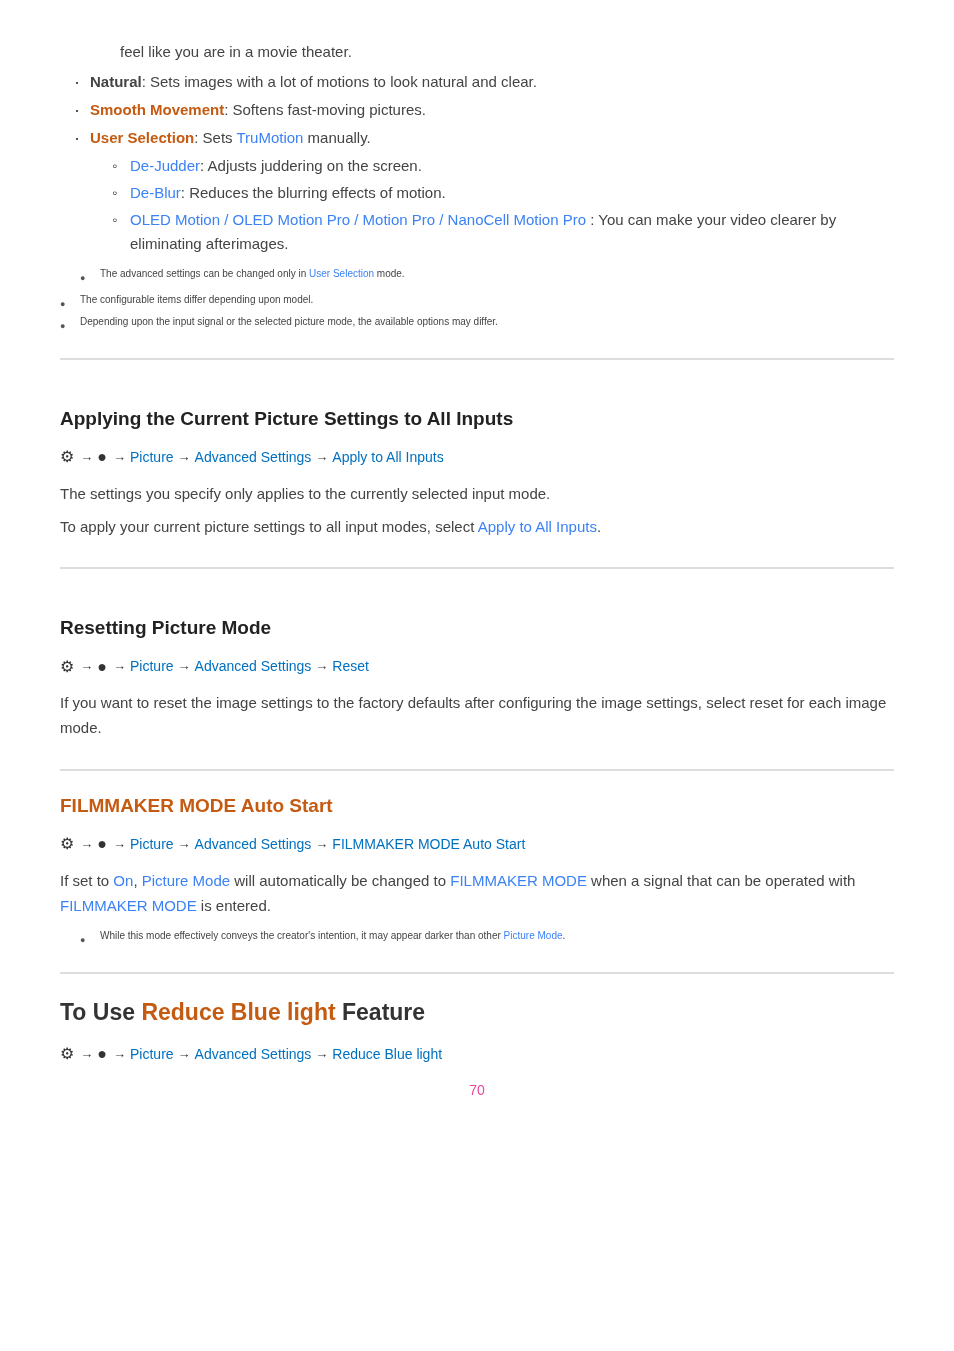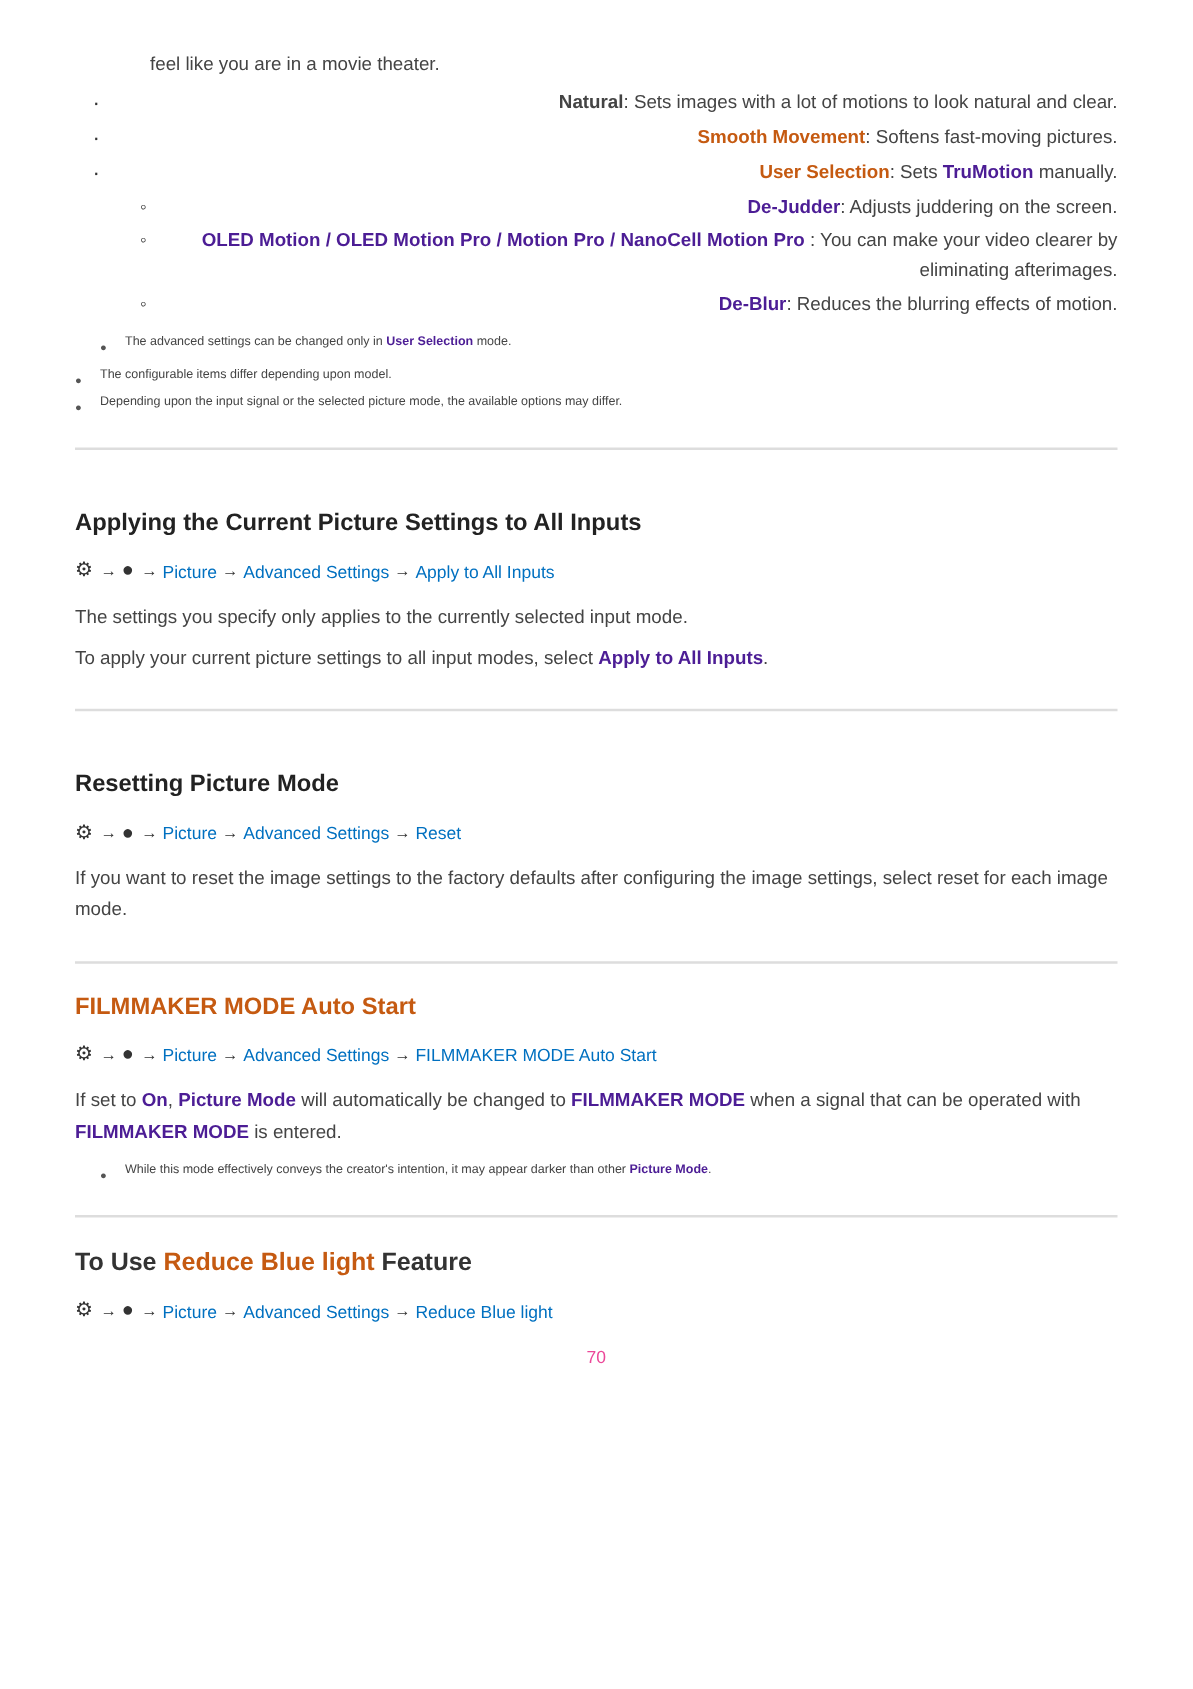--- a/index.html
+++ b/index.html
@@ -17,21 +17,20 @@
     .intro-text {
       padding-left: 60px;
       margin-bottom: 6px;
       color: #444;
     }
 
     .bullet-list {
       list-style: none;
       padding: 0;
       margin: 0 0 6px 0;
-      text-align: right;
     }
 
     .bullet-list > li {
       padding-left: 30px;
       position: relative;
       margin-bottom: 4px;
       color: #444;
     }
 
     .bullet-list > li::before {
@@ -80,21 +79,21 @@
     .note-list > li::before {
       content: '●';
       position: absolute;
       left: 0;
       font-size: 9px;
       top: 5px;
       color: #555;
     }
 
     .bold { font-weight: bold; }
-    .link-blue { color: #4c1d95; font-weight: bold; }
+    .link-blue { color: #3b82f6; font-weight: normal; }
     .link-orange { color: #c55a11; font-weight: bold; }
 
     .section-divider {
       border-top: 2px solid #ddd;
       margin: 28px 0 20px 0;
     }
 
     .section-title {
       font-size: 19px;
       font-weight: bold;
@@ -104,21 +103,21 @@
     }
 
     .filmmaker-title {
       font-size: 19px;
       font-weight: bold;
       color: #c55a11;
       margin-bottom: 10px;
     }
 
     .reduce-blue-title {
-      font-size: 20px;
+      font-size: 23px;
       font-weight: bold;
       color: #333;
       margin-bottom: 10px;
     }
 
     .breadcrumb {
       display: flex;
       align-items: center;
       flex-wrap: wrap;
       gap: 2px;
@@ -169,24 +168,24 @@
   </li>
   <li>
     <span class="bold link-orange">User Selection</span><span>: Sets </span><span class="bold link-blue">TruMotion</span><span> manually.</span>
 
     
     <ul class="sub-list">
       <li>
         <span class="bold link-blue">De-Judder</span><span>: Adjusts juddering on the screen.</span>
       </li>
       <li>
-        <span class="bold link-blue">OLED Motion / OLED Motion Pro / Motion Pro / NanoCell Motion Pro</span><span> : You can make your video clearer by eliminating afterimages.</span>
+        <span class="bold link-blue">De-Blur</span><span>: Reduces the blurring effects of motion.</span>
       </li>
       <li>
-        <span class="bold link-blue">De-Blur</span><span>: Reduces the blurring effects of motion.</span>
+        <span class="bold link-blue">OLED Motion / OLED Motion Pro / Motion Pro / NanoCell Motion Pro</span><span> : You can make your video clearer by eliminating afterimages.</span>
       </li>
     </ul>
   </li>
 </ul>
 
 <ul class="note-list">
   <li>
     <span>The advanced settings can be changed only in </span><span class="bold link-blue">User Selection</span><span> mode.</span>
   </li>
 </ul>

